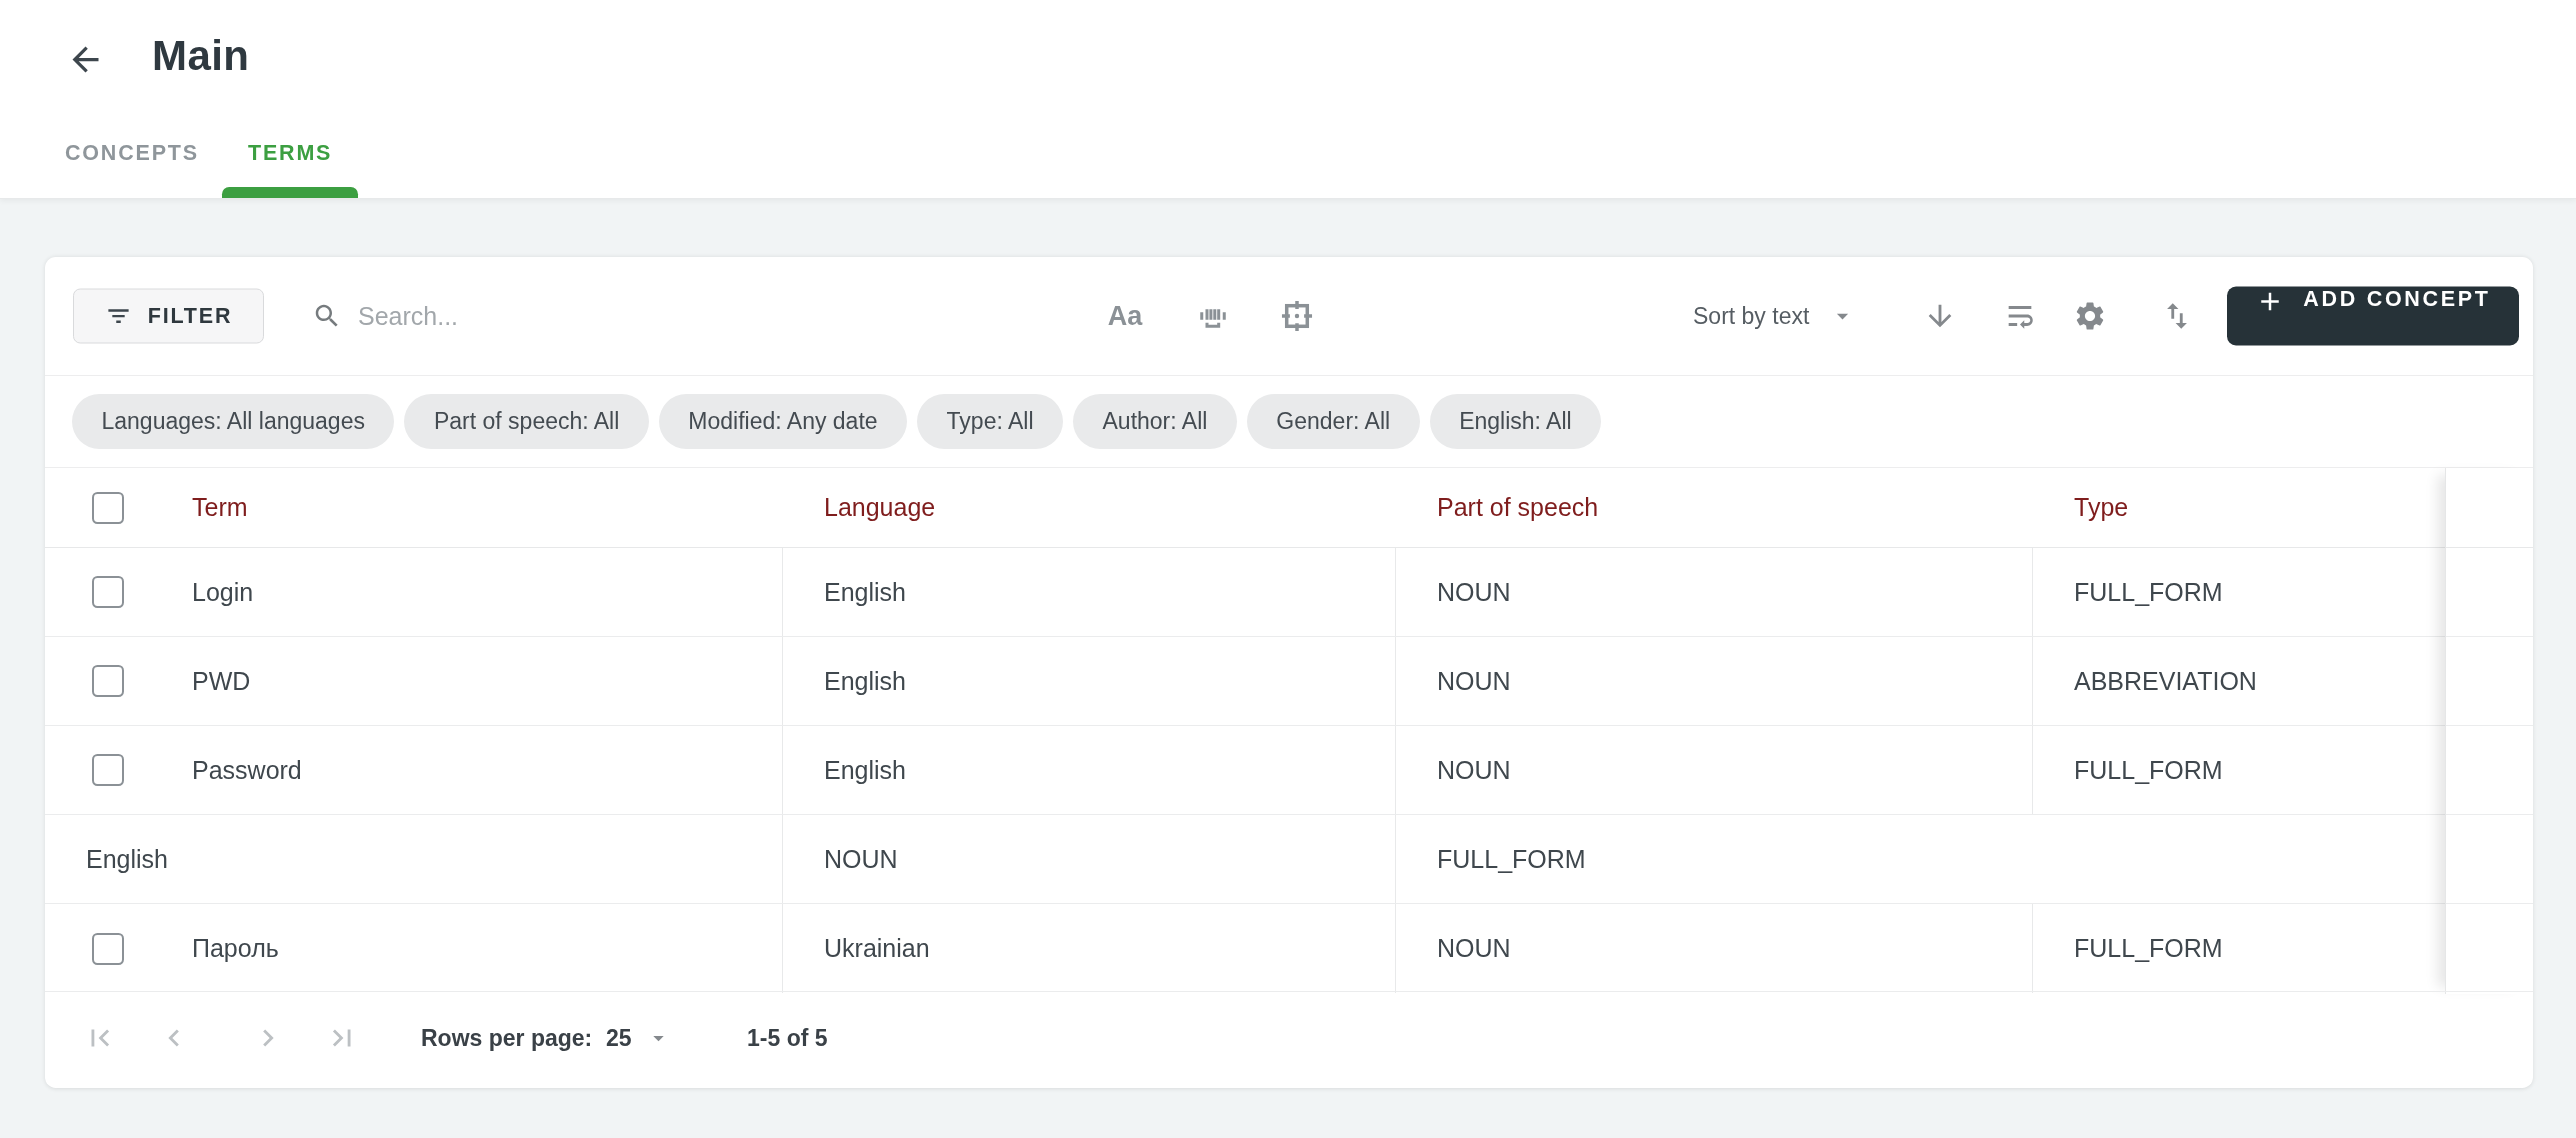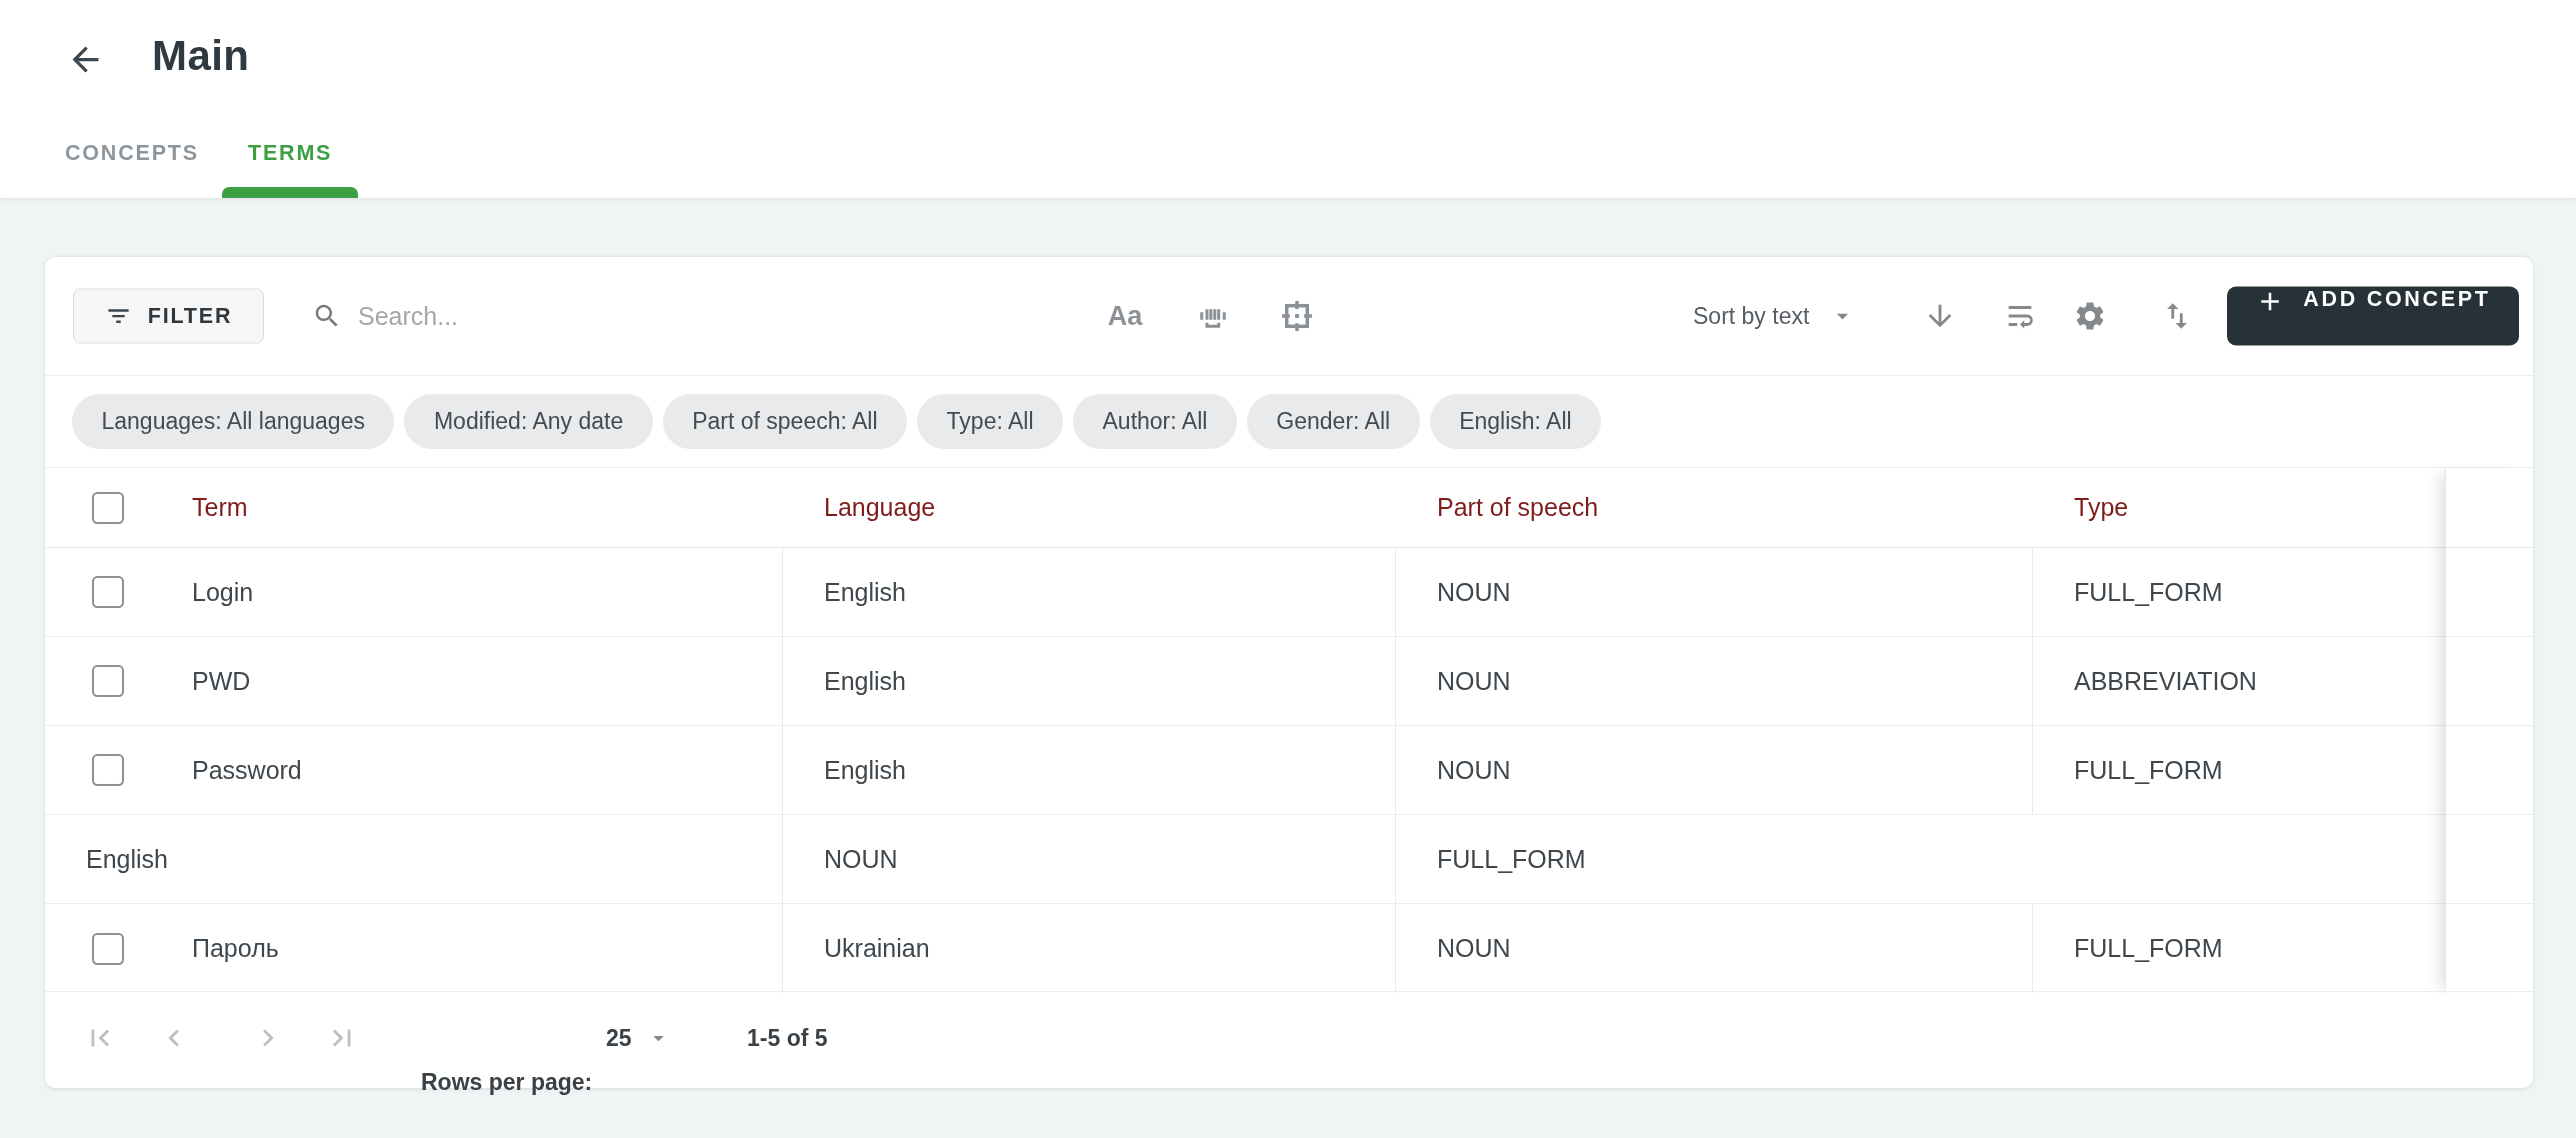--- a/index.html
+++ b/index.html
@@ -90,21 +90,21 @@
   .pinned-overlay { position:absolute; left:2400px; top:211px; width:89px; height:526px;
     border-left:1.8px solid #e5e6e7; box-shadow:-14.3px 0 12.5px -7.2px rgba(0,0,0,0.10);
     pointer-events:none; }
 
   
   .pagination { position:relative; height:92px; border-top:1.8px solid #ebeced; margin-top:-1.8px;
     font-size:23px; color:#3a4147; }
   .pg { position:absolute; top:50%; transform:translateY(-50%); }
   .pg-nav { color:#bcc0c3; cursor:pointer; }
   .pg-first { left:38px; } .pg-prev { left:112px; } .pg-next { left:206px; } .pg-last { left:280px; }
-  .pg-label { left:376px; font-weight:bold;margin-top:44px; }
+  .pg-label { left:376px; font-weight:bold; }
   .pg-select { left:561px; display:flex; align-items:center; cursor:pointer; font-weight:bold; }
   .pg-select .sort-caret { margin-left:14.3px; }
   .pg-range { left:670px; font-weight:bold;margin-left:32px; }
 </style>
 </head>
 <body>
 
 <div class="app-header">
   <div class="back-button">
     <span>
@@ -200,22 +200,22 @@
         <svg width="30" height="30" viewBox="0 0 24 24" fill="currentColor">
             <path d="M19 13h-6v6h-2v-6H5v-2h6V5h2v6h6v2z"></path>
           </svg>
       </span>
       <span>ADD CONCEPT</span>
     </button>
   </div>
 
   <div class="chips-row">
     <div class="chip">Languages: All languages</div>
+    <div class="chip">Part of speech: All</div>
     <div class="chip">Modified: Any date</div>
-    <div class="chip">Part of speech: All</div>
     <div class="chip">Type: All</div>
     <div class="chip">Author: All</div>
     <div class="chip">Gender: All</div>
     <div class="chip">English: All</div>
   </div>
 
   <div class="grid-row thead">
     <div class="th">
       <div class="checkbox"></div>
       <span class="first-col-text">Term</span>

